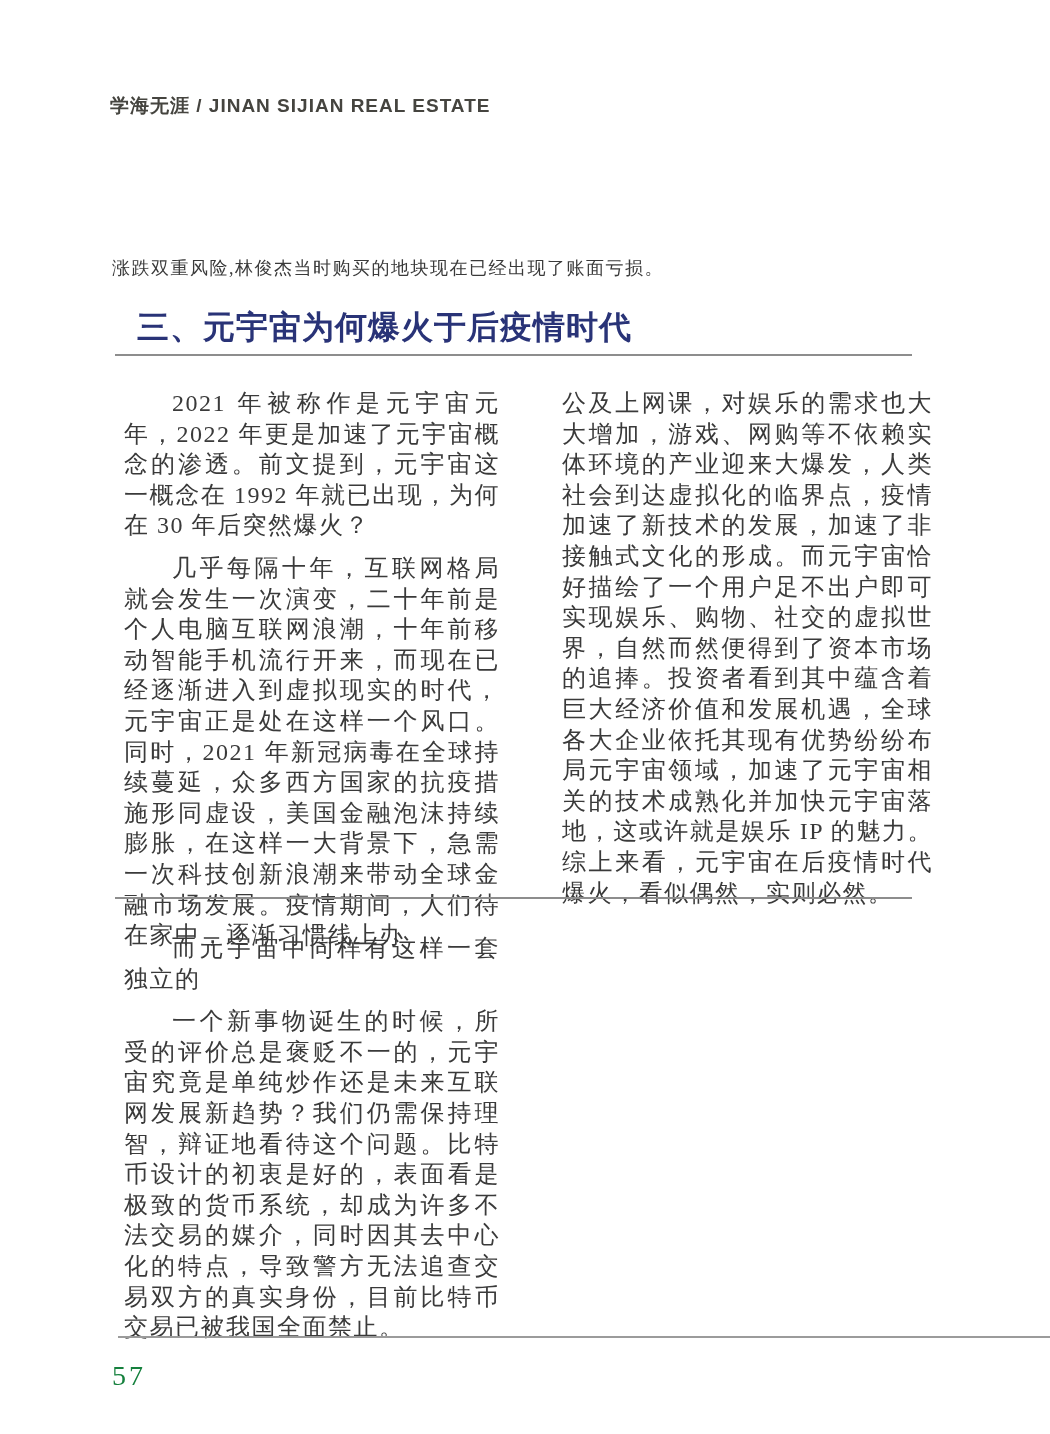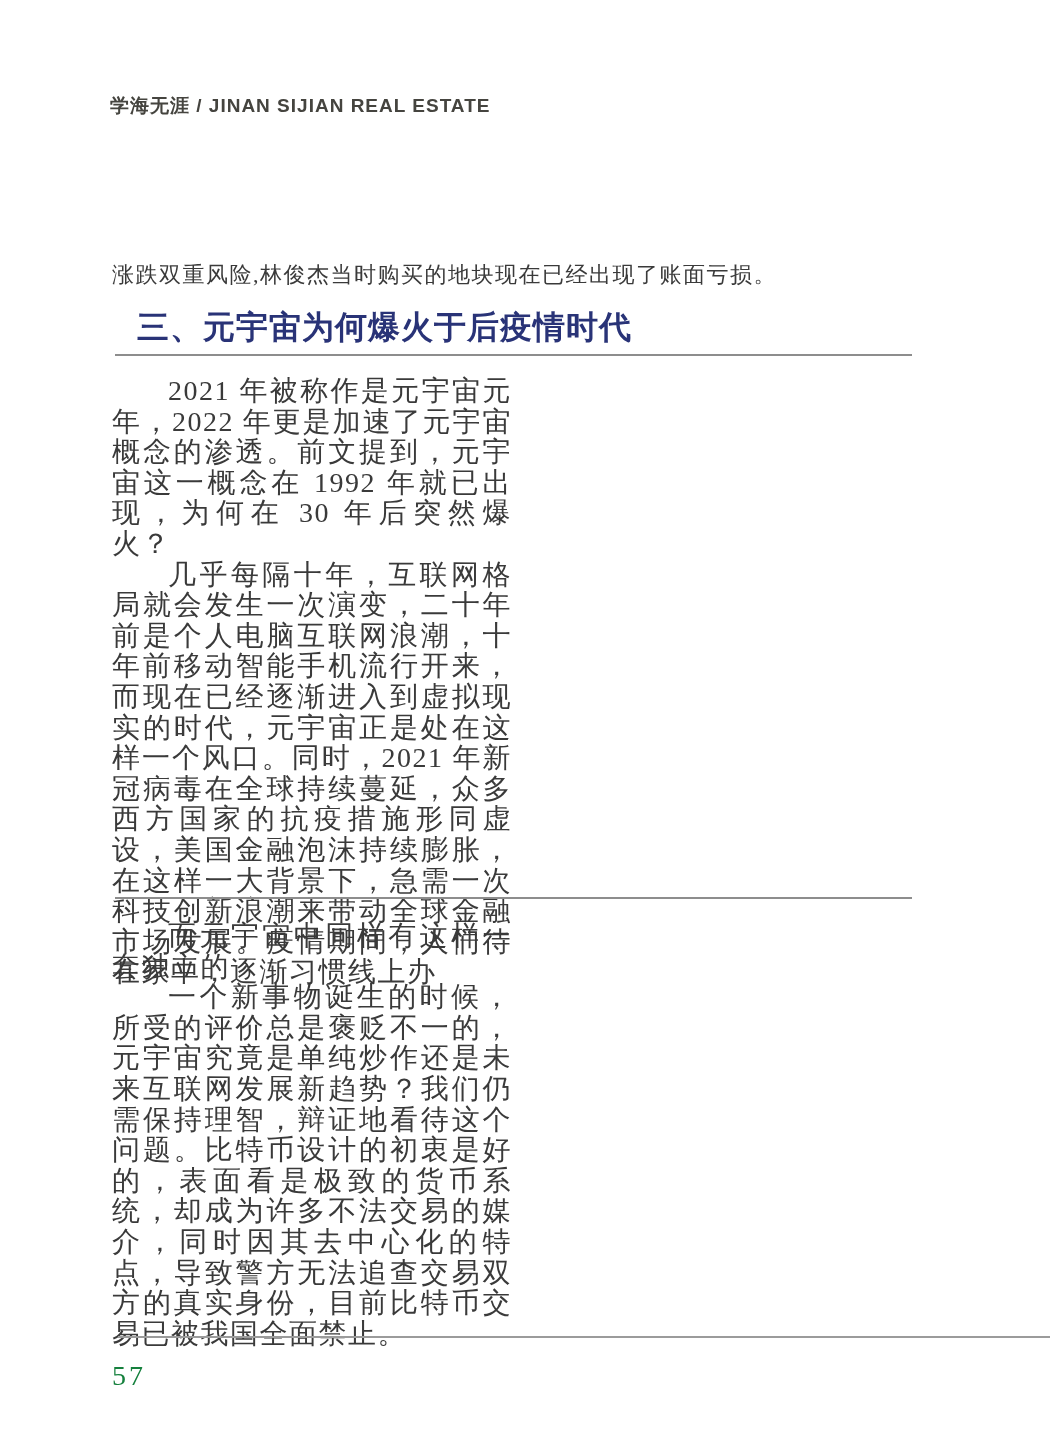--- a/index.html
+++ b/index.html
@@ -20,21 +20,21 @@
     font-weight: bold;
     font-size: 19px;
     color: #45443f;
     letter-spacing: 1px;
     white-space: nowrap;
   }
   .intro {
     position: absolute;
     left: 112px;
     top: 238px;
-    font-size: 22px;
+    font-size: 18px;
     color: #3a3a3a;
     letter-spacing: 1.5px;
     white-space: nowrap;
   }
   .sec-heading {
     position: absolute;
     left: 137px;
     margin: 0;
     font-family: "Liberation Sans", "DejaVu Sans", sans-serif;
     font-weight: bold;
@@ -52,22 +52,22 @@
   }
   .columns {
     position: absolute;
     left: 112px;
     width: 833px;
     display: flex;
   }
   .col-left  { width: 400px; margin-right: 38px; }
   .col-right { width: 395px; }
   .columns p {
-    margin: 0;
-    font-size: 28px;
+    margin: 12px;
+    font-size: 24px;
     line-height: 30.6px;
     letter-spacing: 1.5px;
     color: #3a3a3a;
     text-align: justify;
   }
   .columns p.indent { text-indent: 2em; }
   .sec3-heading { top: 306px; }
   .sec3-rule    { top: 354px; }
   .sec3-cols    { top: 376px; }
   .sec4-heading { top: 855px; }
@@ -103,20 +103,23 @@
   <p class="intro">涨跌双重风险,林俊杰当时购买的地块现在已经出现了账面亏损。</p>
 
   <h2 class="sec-heading sec3-heading">三、元宇宙为何爆火于后疫情时代</h2>
   <div class="heading-rule sec3-rule"></div>
 
   <div class="columns sec3-cols">
     <div class="col-left">
       <p class="indent">2021 年被称作是元宇宙元年，2022 年更是加速了元宇宙概念的渗透。前文提到，元宇宙这一概念在 1992 年就已出现，为何在 30 年后突然爆火？</p>
       <p class="indent">几乎每隔十年，互联网格局就会发生一次演变，二十年前是个人电脑互联网浪潮，十年前移动智能手机流行开来，而现在已经逐渐进入到虚拟现实的时代，元宇宙正是处在这样一个风口。同时，2021 年新冠病毒在全球持续蔓延，众多西方国家的抗疫措施形同虚设，美国金融泡沫持续膨胀，在这样一大背景下，急需一次科技创新浪潮来带动全球金融市场发展。疫情期间，人们待在家中，逐渐习惯线上办</p>
     </div>
+    <div class="col-right">
+      <p>公及上网课，对娱乐的需求也大大增加，游戏、网购等不依赖实体环境的产业迎来大爆发，人类社会到达虚拟化的临界点，疫情加速了新技术的发展，加速了非接触式文化的形成。而元宇宙恰好描绘了一个用户足不出户即可实现娱乐、购物、社交的虚拟世界，自然而然便得到了资本市场的追捧。投资者看到其中蕴含着巨大经济价值和发展机遇，全球各大企业依托其现有优势纷纷布局元宇宙领域，加速了元宇宙相关的技术成熟化并加快元宇宙落地，这或许就是娱乐 IP 的魅力。综上来看，元宇宙在后疫情时代爆火，看似偶然，实则必然。</p>
+    </div>
   </div>
 
   <div class="heading-rule sec4-rule"></div>
 
   <div class="columns sec4-cols">
     <div class="col-left">
       <p class="indent">而元宇宙中同样有这样一套独立的</p>
       <p class="indent">一个新事物诞生的时候，所受的评价总是褒贬不一的，元宇宙究竟是单纯炒作还是未来互联网发展新趋势？我们仍需保持理智，辩证地看待这个问题。比特币设计的初衷是好的，表面看是极致的货币系统，却成为许多不法交易的媒介，同时因其去中心化的特点，导致警方无法追查交易双方的真实身份，目前比特币交易已被我国全面禁止。</p>
     </div>
   </div>

